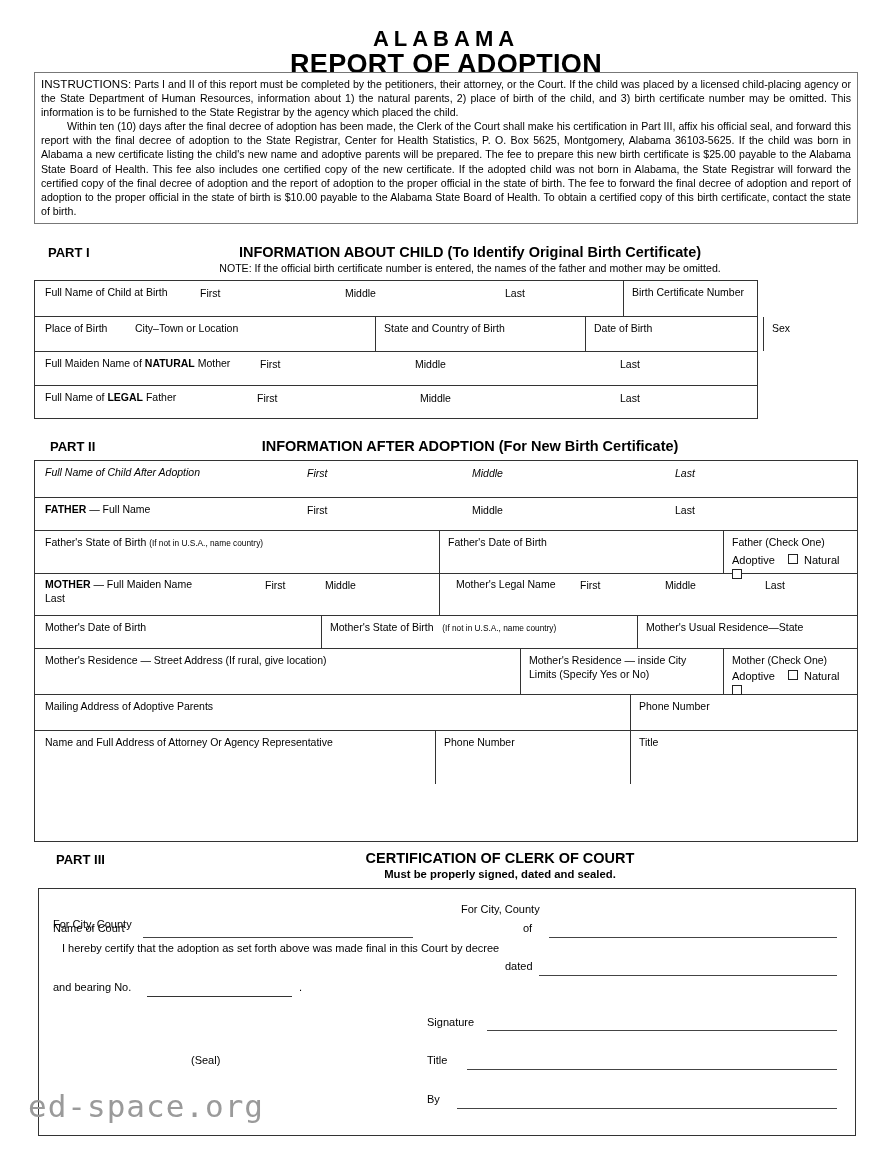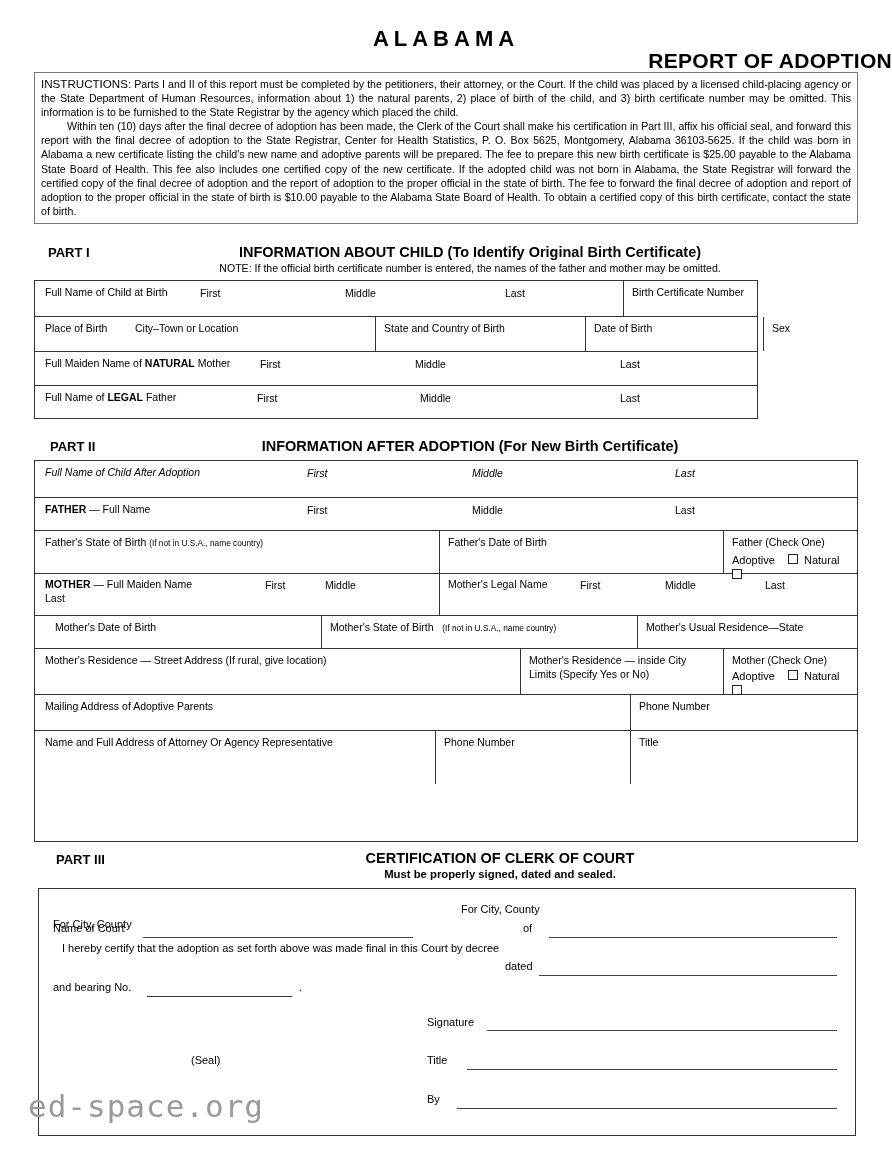--- a/index.html
+++ b/index.html
@@ -29,22 +29,22 @@
     width: 892px;
     text-align: center;
     font-size: 22px;
     font-weight: bold;
     letter-spacing: 5px;
   }
   .title-main {
     position: absolute;
     left: 0; top: 49px;
     width: 892px;
-    text-align: right;
-    font-size: 21px;
+    text-align: center;
+    font-size: 27px;
     font-weight: bold;
     letter-spacing: 0.3px;
   }
 
   
   .instructions {
     position: absolute;
     left: 34px; top: 72px;
     width: 824px;
     border: 1px solid #777;
@@ -253,30 +253,30 @@
     </div>
 
     <div class="row" style="height:42px;">
       <div class="cell" style="left:0; width:404px;">
         <span class="lbl" style="left:10px; top:4px;"><b>MOTHER</b><span> — Full Maiden Name</span></span>
         <span class="lbl" style="left:230px; top:5px;">First</span>
         <span class="lbl" style="left:290px; top:5px;">Middle</span>
         <span class="lbl" style="left:10px; top:18px;">Last</span>
       </div>
       <div class="cell div" style="left:404px; right:0;">
-        <span class="lbl" style="left:8px; top:4px;">Mother's Legal Name</span>
+        <span class="lbl" style="left:16px; top:4px;">Mother's Legal Name</span>
         <span class="lbl" style="left:140px; top:5px;">First</span>
         <span class="lbl" style="left:225px; top:5px;">Middle</span>
         <span class="lbl" style="left:325px; top:5px;">Last</span>
       </div>
     </div>
 
     <div class="row" style="height:33px;">
       <div class="cell" style="left:0; width:286px;">
-        <span class="lbl" style="left:10px; top:5px;margin-left:10px;">Mother's Date of Birth</span>
+        <span class="lbl" style="left:10px; top:5px;">Mother's Date of Birth</span>
       </div>
       <div class="cell div" style="left:286px; width:316px;">
         <span class="lbl" style="left:8px; top:5px;"><span>Mother's State of Birth</span> &nbsp;&nbsp;<span class="sub">(If not in U.S.A., name country)</span></span>
       </div>
       <div class="cell div" style="left:602px; right:0;">
         <span class="lbl" style="left:8px; top:5px;">Mother's Usual Residence—State</span>
       </div>
     </div>
 
 

